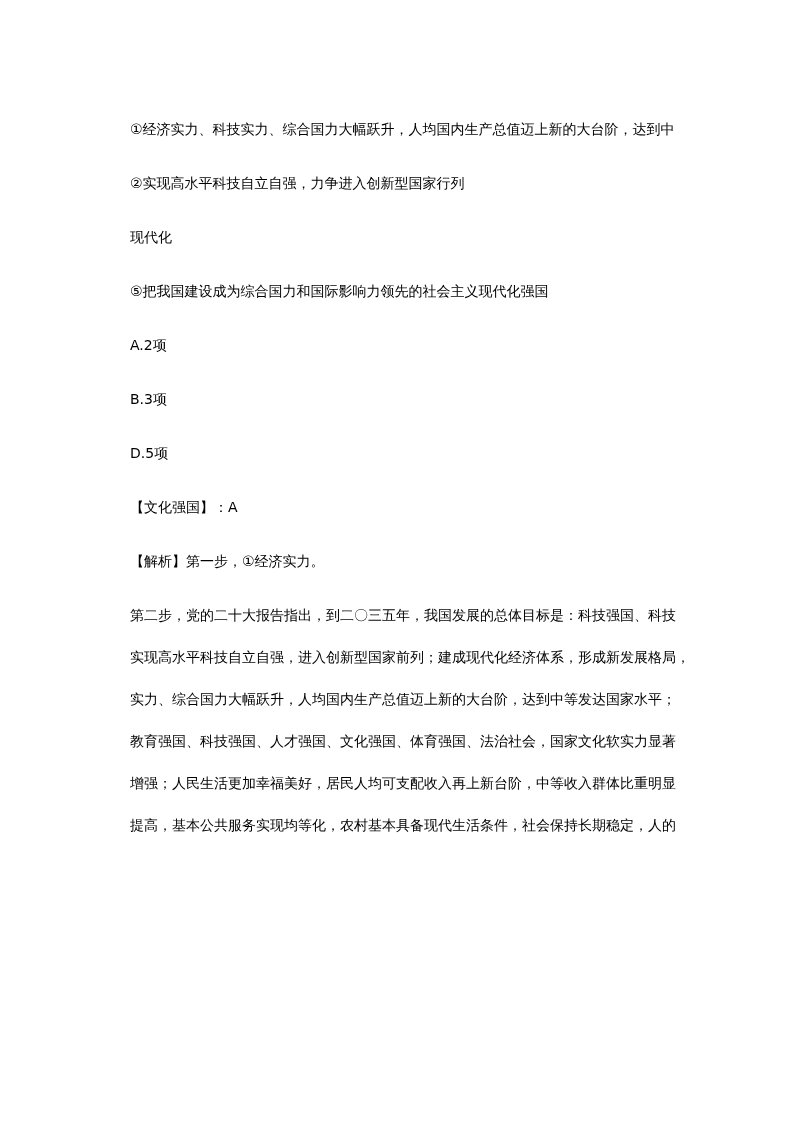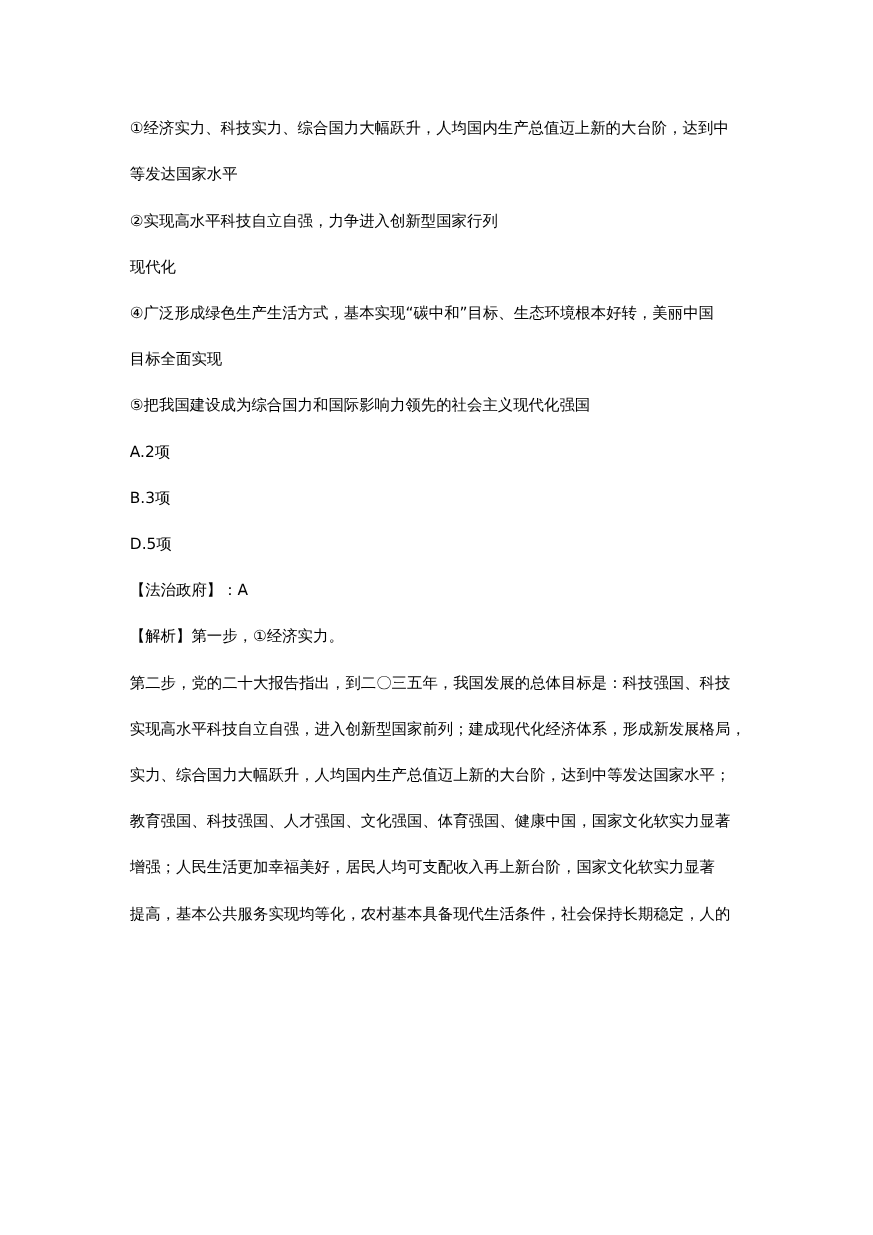--- a/index.html
+++ b/index.html
@@ -16,68 +16,63 @@
   }
   .doc-content {
     box-sizing: border-box;
     padding: 96px 56px 0 118px;
     font-family: "DejaVu Sans", "DejaVu Serif", sans-serif;
     font-size: 14px;
     line-height: 42px;
     color: #000000;
   }
   .block {
-    margin: 0;
+    margin: 12px;
     padding: 0;
   }
   .line {
     white-space: nowrap;
     height: 42px;
     letter-spacing: 0;
   }
 </style>
 </head>
 <body>
 
 <div class="page">
   <div class="doc-content" id="doc-content">
       <div class="block">
         <div class="line">①经济实力、科技实力、综合国力大幅跃升，人均国内生产总值迈上新的大台阶，达到中</div>
-        <div class="line">等发达国家水平</div>
       </div>
       <div class="block">
         <div class="line">②实现高水平科技自立自强，力争进入创新型国家行列</div>
       </div>
       <div class="block">
         <div class="line">现代化</div>
-      </div>
-      <div class="block">
-        <div class="line">④广泛形成绿色生产生活方式，基本实现“碳中和”目标、生态环境根本好转，美丽中国</div>
-        <div class="line">目标全面实现</div>
       </div>
       <div class="block">
         <div class="line">⑤把我国建设成为综合国力和国际影响力领先的社会主义现代化强国</div>
       </div>
       <div class="block">
         <div class="line">A.2项</div>
       </div>
       <div class="block">
         <div class="line">B.3项</div>
       </div>
       <div class="block">
         <div class="line">D.5项</div>
       </div>
       <div class="block">
-        <div class="line">【法治政府】：A</div>
+        <div class="line">【文化强国】：A</div>
       </div>
       <div class="block">
         <div class="line">【解析】第一步，①经济实力。</div>
       </div>
       <div class="block">
         <div class="line">第二步，党的二十大报告指出，到二〇三五年，我国发展的总体目标是：科技强国、科技</div>
         <div class="line">实现高水平科技自立自强，进入创新型国家前列；建成现代化经济体系，形成新发展格局，</div>
         <div class="line">实力、综合国力大幅跃升，人均国内生产总值迈上新的大台阶，达到中等发达国家水平；</div>
-        <div class="line">教育强国、科技强国、人才强国、文化强国、体育强国、健康中国，国家文化软实力显著</div>
-        <div class="line">增强；人民生活更加幸福美好，居民人均可支配收入再上新台阶，国家文化软实力显著</div>
+        <div class="line">教育强国、科技强国、人才强国、文化强国、体育强国、法治社会，国家文化软实力显著</div>
+        <div class="line">增强；人民生活更加幸福美好，居民人均可支配收入再上新台阶，中等收入群体比重明显</div>
         <div class="line">提高，基本公共服务实现均等化，农村基本具备现代生活条件，社会保持长期稳定，人的</div>
       </div>
     </div>
 </div>
 
 </body></html>

